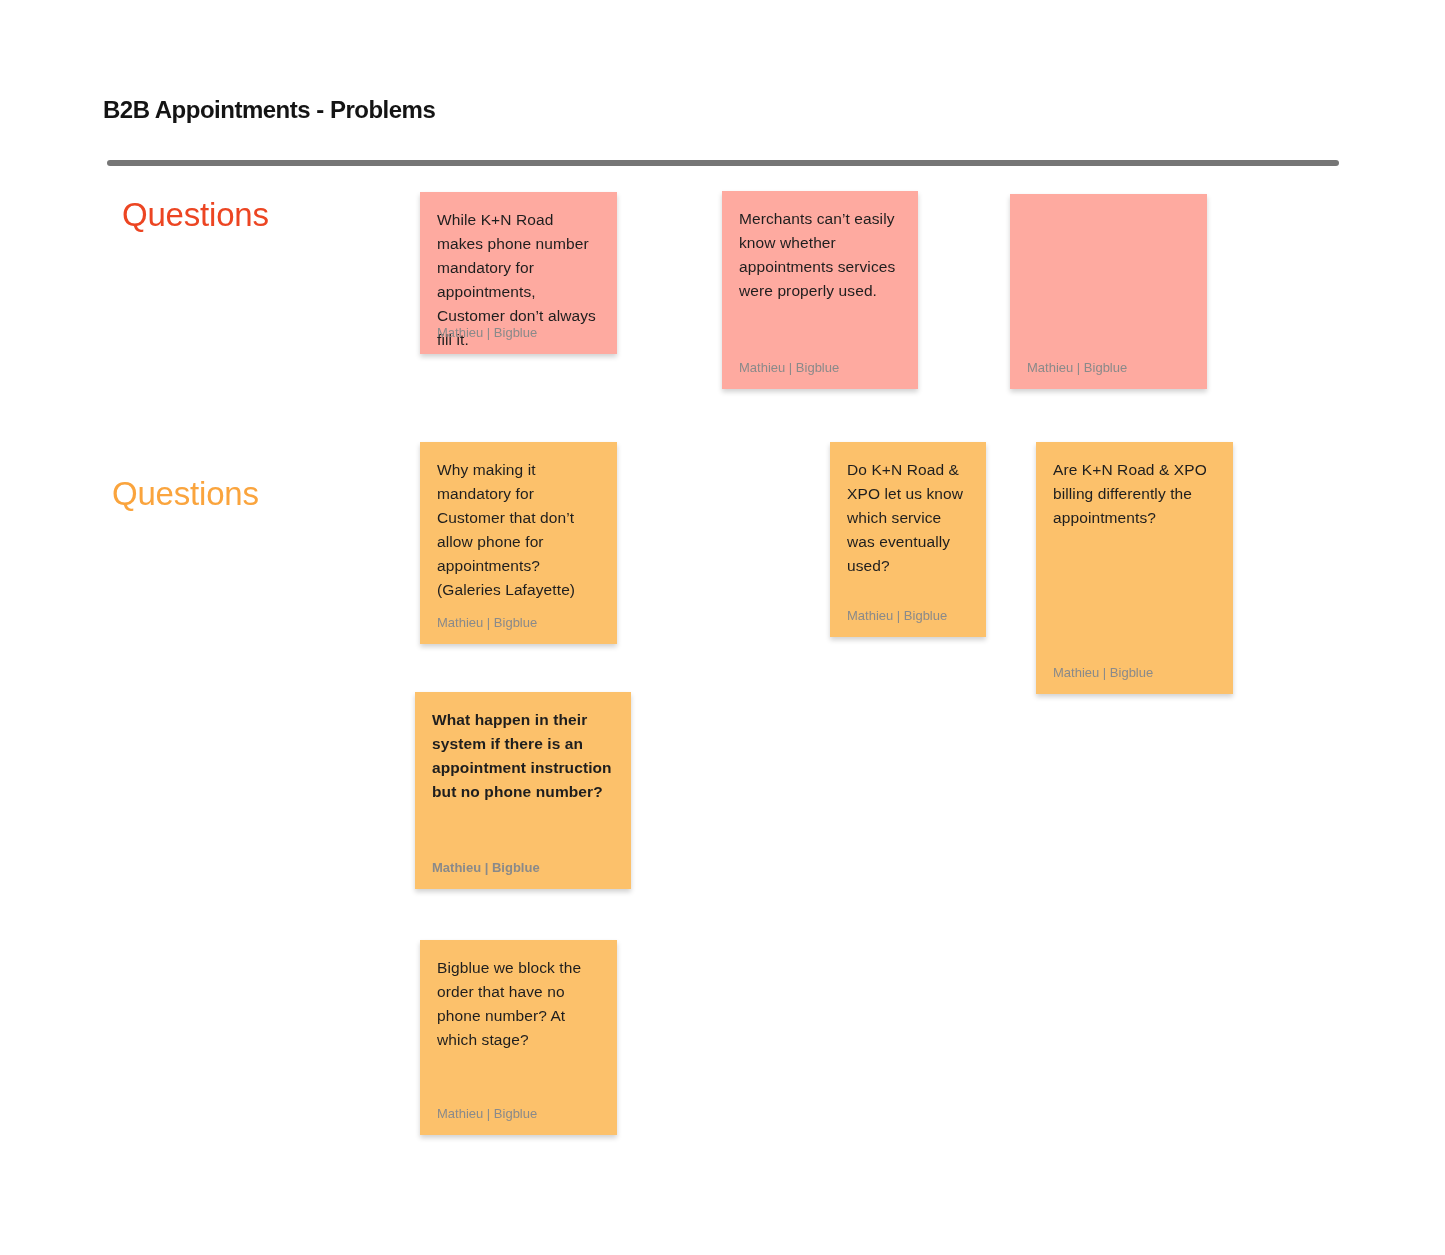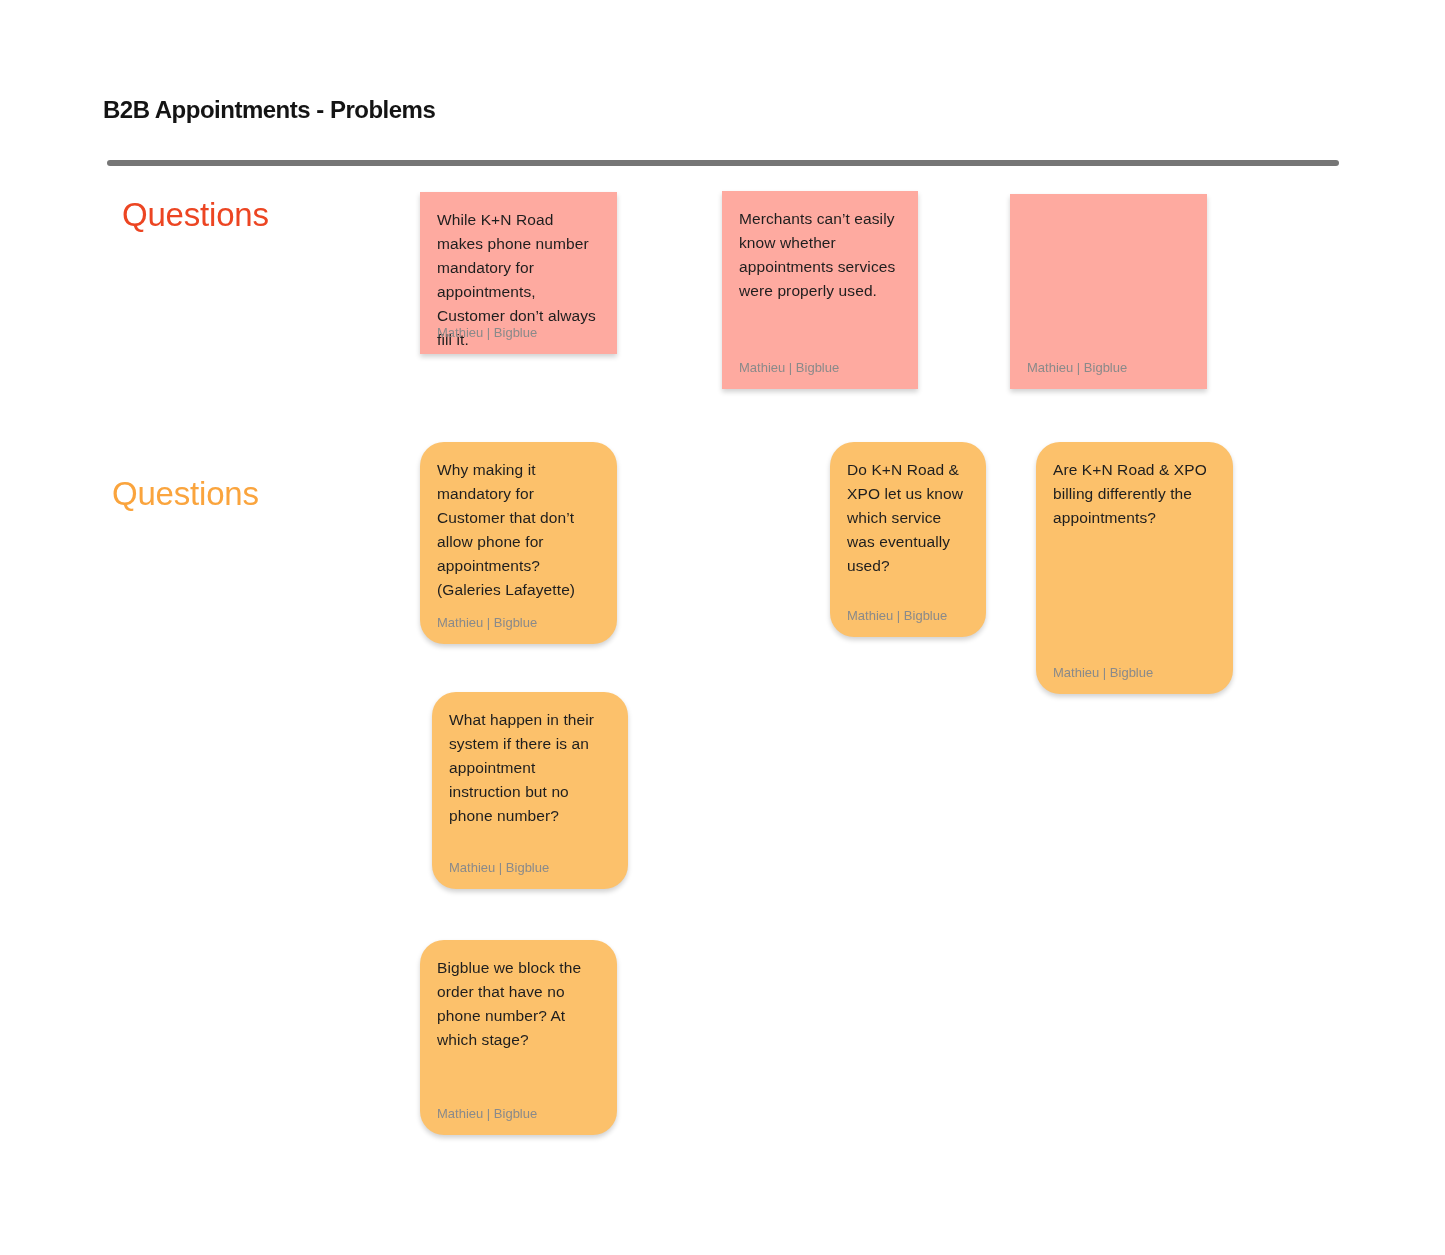--- a/index.html
+++ b/index.html
@@ -43,21 +43,21 @@
   }
   .section-label.problems { left: 122px; top: 196px; color: var(--problems-accent, #EC4522); }
   .section-label.questions { left: 112px; top: 475px; color: var(--questions-accent, #FAA43D); }
   .note {
     position: absolute;
     box-sizing: border-box;
     padding: 16px 17px 14px 17px;
     box-shadow: 0 3px 5px rgba(0,0,0,0.18);
   }
   .note.pink { background: var(--problem-note, #FEAAA0); }
-  .note.orange { background: var(--question-note, #FCC16B); border-radius: 24px; }
+  .note.orange { background: var(--question-note, #FCC16B); }
   .note-text {
     font-size: 15.5px;
     line-height: 24px;
     color: #1e1e1e;
     letter-spacing: 0.1px;
   }
   .note-author {
     position: absolute;
     left: 17px;
     bottom: 14px;
@@ -100,21 +100,21 @@
   <div class="note orange" style="left:830px; top:442px; width:156px; height:195px;">
     <div class="note-text">Do K+N Road &amp; XPO let us know which service was eventually used?</div>
     <div class="note-author">Mathieu | Bigblue</div>
   </div>
 
   <div class="note orange" style="left:1036px; top:442px; width:197px; height:252px;">
     <div class="note-text">Are K+N Road &amp; XPO billing differently the appointments?</div>
     <div class="note-author">Mathieu | Bigblue</div>
   </div>
 
-  <div class="note orange" style="left:432px; top:692px; width:196px; height:197px;">
+  <div class="note orange" style="left:415px; top:692px; width:216px; height:197px;font-weight:bold;">
     <div class="note-text">What happen in their system if there is an appointment instruction but no phone number?</div>
     <div class="note-author">Mathieu | Bigblue</div>
   </div>
 
   <div class="note orange" style="left:420px; top:940px; width:197px; height:195px;">
     <div class="note-text">Bigblue we block the order that have no phone number? At which stage?</div>
     <div class="note-author">Mathieu | Bigblue</div>
   </div>
 
 </div>

